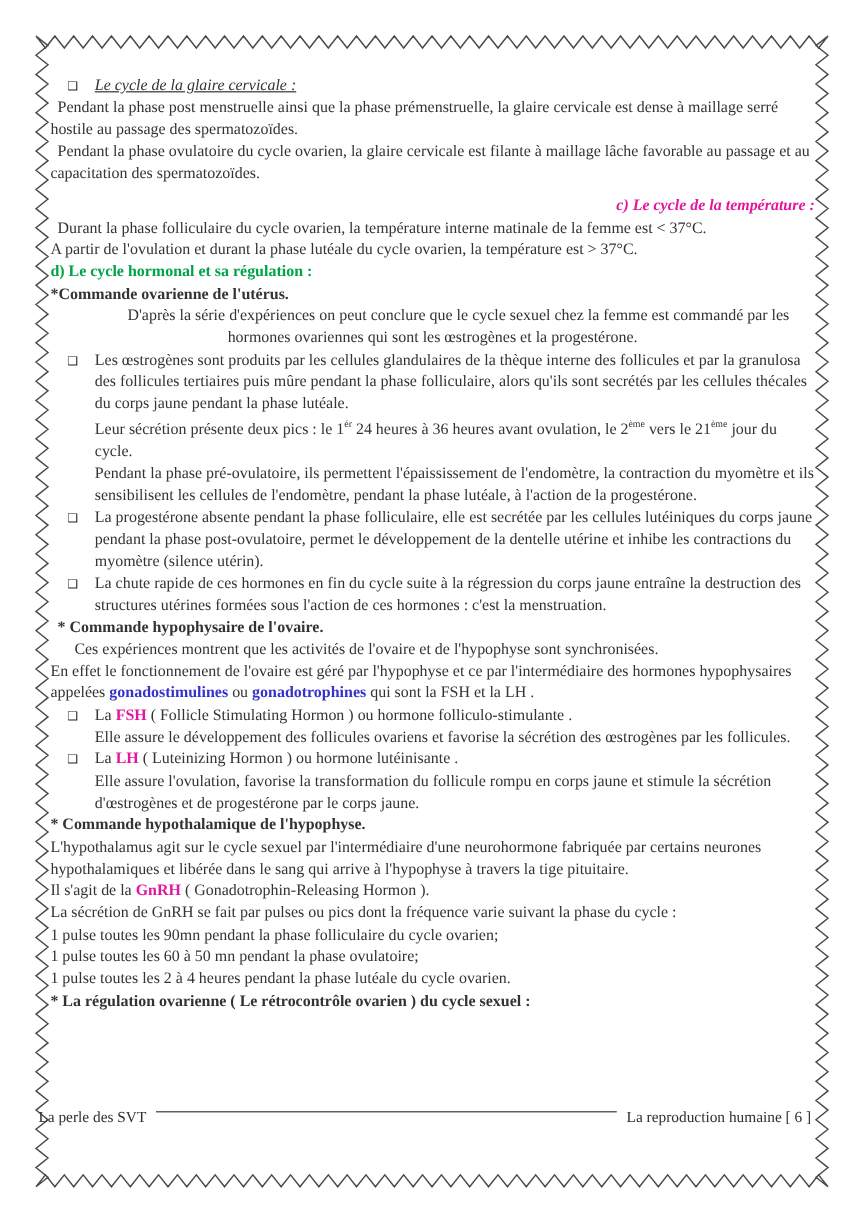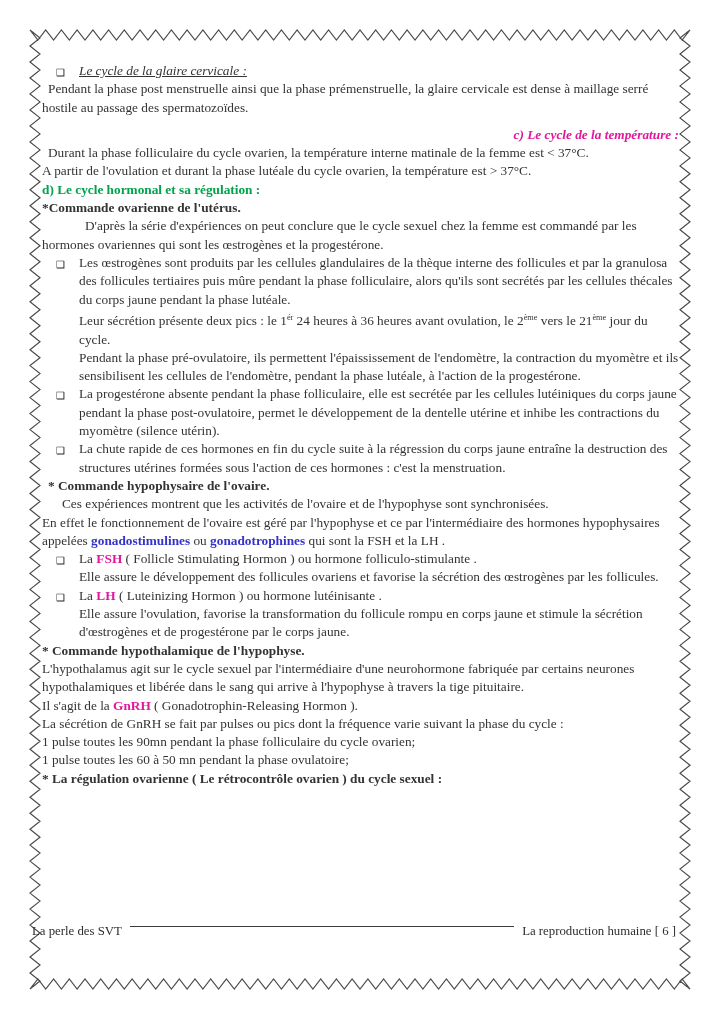--- a/index.html
+++ b/index.html
@@ -13,21 +13,21 @@
   }
   .page { position:absolute; inset:0; }
   #border-svg { position:absolute; top:0; left:0; width:720px; height:1019px; pointer-events:none; }
   .content {
     position:absolute; left:42px; top:62px; width:637px;
     font-size:13.3px; line-height:18.3px;
   }
   .block { position:relative; }
   .ti1 { text-indent:6px; }
   .ti2 { text-indent:20px; }
-  .ti3 { text-indent:43px; }
+  .ti3 { text-indent:43px;text-align:center; }
   .gap { margin-top:9px;text-align:right; }
   .bullet { padding-left:37px; }
   .bullet .bullet-glyph {
     position:absolute; left:14px; top:2px;
     font-size:10px; color:#222; font-style:normal;
   }
   .cont { margin-left:37px; }
   .s-b { font-weight:bold; }
   .s-iu { font-style:italic; text-decoration:underline; }
   .s-pink-b { color:var(--pink); font-weight:bold; }
@@ -46,20 +46,21 @@
 <body>
 
 <div class="page">
   <svg id="border-svg">
       <polygon points="30.0,30.0 37.9,40.0 45.7,30.0 53.6,40.0 61.4,30.0 69.3,40.0 77.1,30.0 85.0,40.0 92.9,30.0 100.7,40.0 108.6,30.0 116.4,40.0 124.3,30.0 132.1,40.0 140.0,30.0 147.9,40.0 155.7,30.0 163.6,40.0 171.4,30.0 179.3,40.0 187.1,30.0 195.0,40.0 202.9,30.0 210.7,40.0 218.6,30.0 226.4,40.0 234.3,30.0 242.1,40.0 250.0,30.0 257.9,40.0 265.7,30.0 273.6,40.0 281.4,30.0 289.3,40.0 297.1,30.0 305.0,40.0 312.9,30.0 320.7,40.0 328.6,30.0 336.4,40.0 344.3,30.0 352.1,40.0 360.0,30.0 367.9,40.0 375.7,30.0 383.6,40.0 391.4,30.0 399.3,40.0 407.1,30.0 415.0,40.0 422.9,30.0 430.7,40.0 438.6,30.0 446.4,40.0 454.3,30.0 462.1,40.0 470.0,30.0 477.9,40.0 485.7,30.0 493.6,40.0 501.4,30.0 509.3,40.0 517.1,30.0 525.0,40.0 532.9,30.0 540.7,40.0 548.6,30.0 556.4,40.0 564.3,30.0 572.1,40.0 580.0,30.0 587.9,40.0 595.7,30.0 603.6,40.0 611.4,30.0 619.3,40.0 627.1,30.0 635.0,40.0 642.9,30.0 650.7,40.0 658.6,30.0 666.4,40.0 674.3,30.0 682.1,40.0 690.0,30.0 690.0,30.0 680.0,38.0 690.0,46.0 680.0,54.0 690.0,62.0 680.0,70.0 690.0,78.0 680.0,85.9 690.0,93.9 680.0,101.9 690.0,109.9 680.0,117.9 690.0,125.9 680.0,133.9 690.0,141.9 680.0,149.9 690.0,157.9 680.0,165.9 690.0,173.8 680.0,181.8 690.0,189.8 680.0,197.8 690.0,205.8 680.0,213.8 690.0,221.8 680.0,229.8 690.0,237.8 680.0,245.8 690.0,253.8 680.0,261.8 690.0,269.8 680.0,277.7 690.0,285.7 680.0,293.7 690.0,301.7 680.0,309.7 690.0,317.7 680.0,325.7 690.0,333.7 680.0,341.7 690.0,349.7 680.0,357.7 690.0,365.6 680.0,373.6 690.0,381.6 680.0,389.6 690.0,397.6 680.0,405.6 690.0,413.6 680.0,421.6 690.0,429.6 680.0,437.6 690.0,445.6 680.0,453.6 690.0,461.6 680.0,469.5 690.0,477.5 680.0,485.5 690.0,493.5 680.0,501.5 690.0,509.5 680.0,517.5 690.0,525.5 680.0,533.5 690.0,541.5 680.0,549.5 690.0,557.5 680.0,565.4 690.0,573.4 680.0,581.4 690.0,589.4 680.0,597.4 690.0,605.4 680.0,613.4 690.0,621.4 680.0,629.4 690.0,637.4 680.0,645.4 690.0,653.4 680.0,661.3 690.0,669.3 680.0,677.3 690.0,685.3 680.0,693.3 690.0,701.3 680.0,709.3 690.0,717.3 680.0,725.3 690.0,733.3 680.0,741.3 690.0,749.3 680.0,757.2 690.0,765.2 680.0,773.2 690.0,781.2 680.0,789.2 690.0,797.2 680.0,805.2 690.0,813.2 680.0,821.2 690.0,829.2 680.0,837.2 690.0,845.1 680.0,853.1 690.0,861.1 680.0,869.1 690.0,877.1 680.0,885.1 690.0,893.1 680.0,901.1 690.0,909.1 680.0,917.1 690.0,925.1 680.0,933.1 690.0,941.0 680.0,949.0 690.0,957.0 680.0,965.0 690.0,973.0 680.0,981.0 690.0,989.0 690.0,989.0 682.1,979.0 674.3,989.0 666.4,979.0 658.6,989.0 650.7,979.0 642.9,989.0 635.0,979.0 627.1,989.0 619.3,979.0 611.4,989.0 603.6,979.0 595.7,989.0 587.9,979.0 580.0,989.0 572.1,979.0 564.3,989.0 556.4,979.0 548.6,989.0 540.7,979.0 532.9,989.0 525.0,979.0 517.1,989.0 509.3,979.0 501.4,989.0 493.6,979.0 485.7,989.0 477.9,979.0 470.0,989.0 462.1,979.0 454.3,989.0 446.4,979.0 438.6,989.0 430.7,979.0 422.9,989.0 415.0,979.0 407.1,989.0 399.3,979.0 391.4,989.0 383.6,979.0 375.7,989.0 367.9,979.0 360.0,989.0 352.1,979.0 344.3,989.0 336.4,979.0 328.6,989.0 320.7,979.0 312.9,989.0 305.0,979.0 297.1,989.0 289.3,979.0 281.4,989.0 273.6,979.0 265.7,989.0 257.9,979.0 250.0,989.0 242.1,979.0 234.3,989.0 226.4,979.0 218.6,989.0 210.7,979.0 202.9,989.0 195.0,979.0 187.1,989.0 179.3,979.0 171.4,989.0 163.6,979.0 155.7,989.0 147.9,979.0 140.0,989.0 132.1,979.0 124.3,989.0 116.4,979.0 108.6,989.0 100.7,979.0 92.9,989.0 85.0,979.0 77.1,989.0 69.3,979.0 61.4,989.0 53.6,979.0 45.7,989.0 37.9,979.0 30.0,989.0 30.0,989.0 40.0,981.0 30.0,973.0 40.0,965.0 30.0,957.0 40.0,949.0 30.0,941.0 40.0,933.1 30.0,925.1 40.0,917.1 30.0,909.1 40.0,901.1 30.0,893.1 40.0,885.1 30.0,877.1 40.0,869.1 30.0,861.1 40.0,853.1 30.0,845.1 40.0,837.2 30.0,829.2 40.0,821.2 30.0,813.2 40.0,805.2 30.0,797.2 40.0,789.2 30.0,781.2 40.0,773.2 30.0,765.2 40.0,757.2 30.0,749.3 40.0,741.3 30.0,733.3 40.0,725.3 30.0,717.3 40.0,709.3 30.0,701.3 40.0,693.3 30.0,685.3 40.0,677.3 30.0,669.3 40.0,661.3 30.0,653.4 40.0,645.4 30.0,637.4 40.0,629.4 30.0,621.4 40.0,613.4 30.0,605.4 40.0,597.4 30.0,589.4 40.0,581.4 30.0,573.4 40.0,565.4 30.0,557.5 40.0,549.5 30.0,541.5 40.0,533.5 30.0,525.5 40.0,517.5 30.0,509.5 40.0,501.5 30.0,493.5 40.0,485.5 30.0,477.5 40.0,469.5 30.0,461.5 40.0,453.6 30.0,445.6 40.0,437.6 30.0,429.6 40.0,421.6 30.0,413.6 40.0,405.6 30.0,397.6 40.0,389.6 30.0,381.6 40.0,373.6 30.0,365.6 40.0,357.7 30.0,349.7 40.0,341.7 30.0,333.7 40.0,325.7 30.0,317.7 40.0,309.7 30.0,301.7 40.0,293.7 30.0,285.7 40.0,277.7 30.0,269.8 40.0,261.8 30.0,253.8 40.0,245.8 30.0,237.8 40.0,229.8 30.0,221.8 40.0,213.8 30.0,205.8 40.0,197.8 30.0,189.8 40.0,181.8 30.0,173.9 40.0,165.9 30.0,157.9 40.0,149.9 30.0,141.9 40.0,133.9 30.0,125.9 40.0,117.9 30.0,109.9 40.0,101.9 30.0,93.9 40.0,85.9 30.0,78.0 40.0,70.0 30.0,62.0 40.0,54.0 30.0,46.0 40.0,38.0 30.0,30.0" fill="none" stroke="#4a4a4a" stroke-width="1.2"></polygon>
     </svg>
 
   <div class="content">
       <div class="block bullet"><span class="bullet-glyph">❑</span><span class="s-iu">Le cycle de la glaire cervicale :</span></div>
       <div class="block ti1"><span>Pendant la phase post menstruelle ainsi que la phase prémenstruelle, la glaire cervicale est dense à maillage serré hostile au passage des spermatozoïdes.</span></div>
+      <div class="block ti1"><span>Pendant la phase ovulatoire du cycle ovarien, la glaire cervicale est filante à maillage lâche favorable au passage et au capacitation des spermatozoïdes.</span></div>
       <div class="block gap"><span class="s-pink-bi">c) Le cycle de la température :</span></div>
       <div class="block ti1"><span>Durant la phase folliculaire du cycle ovarien, la température interne matinale de la femme est &lt; 37°C.</span></div>
       <div class="block"><span>A partir de l'ovulation et durant la phase lutéale du cycle ovarien, la température est &gt; 37°C.</span></div>
       <div class="block"><span class="s-green-b">d) Le cycle hormonal et sa régulation :</span></div>
       <div class="block"><span class="s-b">*Commande ovarienne de l'utérus.</span></div>
       <div class="block ti3"><span>D'après la série d'expériences on peut conclure que le cycle sexuel chez la femme est commandé par les hormones  ovariennes qui sont les œstrogènes et la progestérone.</span></div>
       <div class="block bullet"><span class="bullet-glyph">❑</span><span>Les œstrogènes sont produits par les cellules glandulaires de la thèque interne des follicules et par la granulosa des follicules tertiaires puis mûre pendant la phase folliculaire, alors qu'ils sont secrétés par les cellules thécales du corps jaune pendant la phase lutéale.</span></div>
       <div class="block cont"><span>Leur sécrétion présente deux pics : le 1</span><span class="s-sup">ér</span><span> 24 heures à 36 heures avant ovulation, le 2</span><span class="s-sup">ème</span><span> vers le 21</span><span class="s-sup">ème</span><span> jour du cycle.</span></div>
       <div class="block cont"><span>Pendant la phase pré-ovulatoire, ils permettent l'épaississement de l'endomètre, la contraction du myomètre et ils sensibilisent les cellules de l'endomètre, pendant la phase lutéale, à l'action de la progestérone.</span></div>
       <div class="block bullet"><span class="bullet-glyph">❑</span><span>La progestérone absente pendant la phase folliculaire, elle est secrétée par les cellules lutéiniques du corps jaune pendant la phase post-ovulatoire, permet le développement de la dentelle utérine et inhibe les contractions du myomètre (silence utérin).</span></div>
@@ -70,20 +71,21 @@
       <div class="block bullet"><span class="bullet-glyph">❑</span><span>La </span><span class="s-pink-b">FSH</span><span> ( Follicle Stimulating Hormon ) ou hormone folliculo-stimulante .</span></div>
       <div class="block cont"><span>Elle assure le développement des follicules ovariens et favorise la sécrétion des œstrogènes par les follicules.</span></div>
       <div class="block bullet"><span class="bullet-glyph">❑</span><span>La </span><span class="s-pink-b">LH</span><span> ( Luteinizing Hormon ) ou hormone lutéinisante .</span></div>
       <div class="block cont"><span>Elle assure l'ovulation, favorise la transformation du follicule rompu en corps jaune et stimule la sécrétion d'œstrogènes et de progestérone par le corps jaune.</span></div>
       <div class="block"><span class="s-b">* Commande hypothalamique de l'hypophyse.</span></div>
       <div class="block"><span>L'hypothalamus agit sur le cycle sexuel par l'intermédiaire d'une neurohormone fabriquée par certains neurones hypothalamiques et libérée dans le sang qui arrive à l'hypophyse à travers la tige pituitaire.</span></div>
       <div class="block"><span>Il s'agit de la </span><span class="s-pink-b">GnRH</span><span> ( Gonadotrophin-Releasing Hormon ).</span></div>
       <div class="block"><span>La sécrétion de GnRH se fait par pulses ou pics dont la fréquence varie suivant la phase du cycle :</span></div>
       <div class="block"><span>1 pulse toutes les 90mn pendant la phase folliculaire du cycle ovarien;</span></div>
       <div class="block"><span>1 pulse toutes les 60 à 50 mn pendant la phase ovulatoire;</span></div>
+      <div class="block"><span>1 pulse toutes les 2 à 4 heures pendant la phase lutéale du cycle ovarien.</span></div>
       <div class="block"><span class="s-b">* La régulation ovarienne ( Le rétrocontrôle ovarien ) du cycle sexuel :</span></div>
     </div>
 
   <div class="footer">
     <span>La perle des SVT</span>
     <span class="rule"></span>
     <span>La reproduction humaine  [ 6 ]</span>
   </div>
 </div>
 

